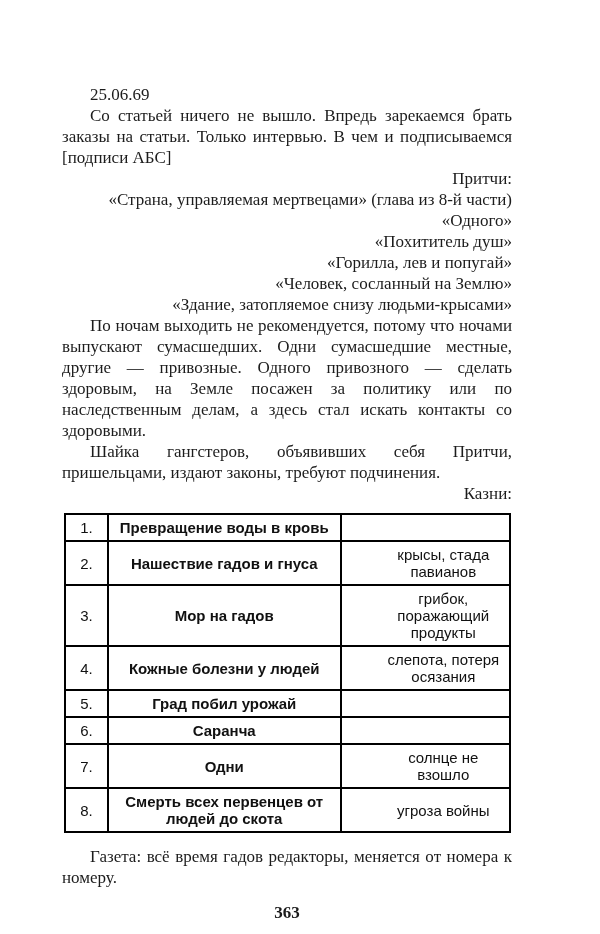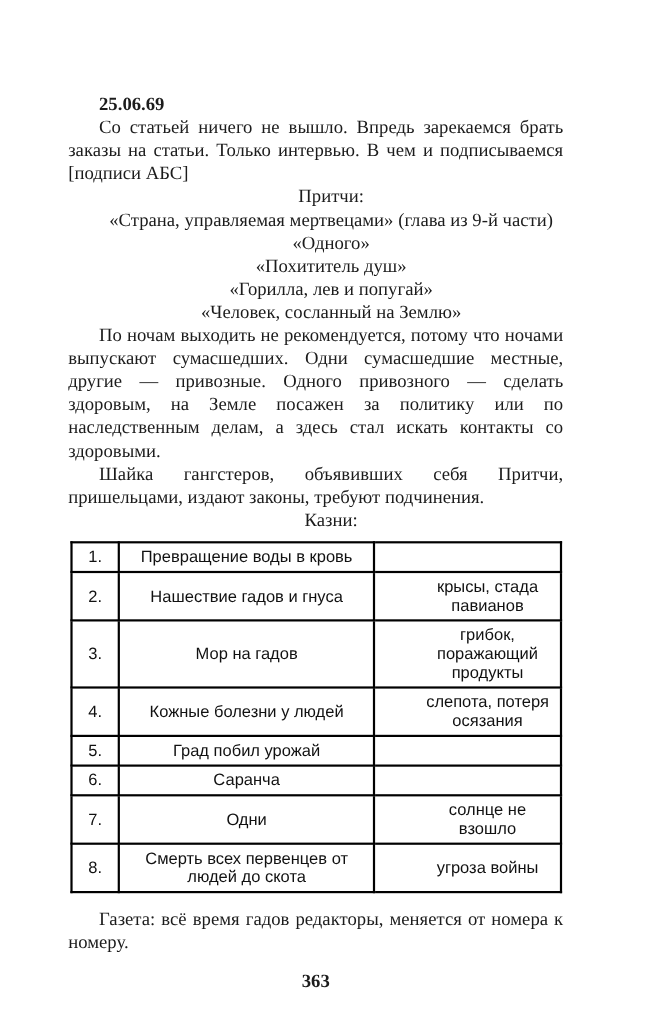--- a/index.html
+++ b/index.html
@@ -15,63 +15,64 @@
     position: absolute;
     left: 62px;
     top: 84px;
     width: 450px;
     font-family: "Liberation Serif", serif;
     font-size: 17px;
     line-height: 21px;
     text-align: justify;
   }
   .content p { margin: 0; text-indent: 28px; }
-  .date-heading { font-weight: bold; }
-  .parable-line { text-align: center; }
+  .date-heading { font-weight: normal; }
+  .parable-line { text-align: right; }
   .plagues-table {
     width: 447px;
     border-collapse: collapse;
     margin: 9px 0 13px 2px;
     font-family: "Liberation Sans", sans-serif;
     font-size: 15px;
     line-height: 17px;
     color: #111;
   }
   .plagues-table td {
     border: 2px solid #000;
     text-align: center;
     vertical-align: middle;
     padding: 4px 6px;
   }
   .plagues-table td.num-col { width: 34px; }
-  .plagues-table td.name-col { width: 255px; }
+  .plagues-table td.name-col { width: 255px; font-weight: bold; }
   .plagues-table td.note-col { width: 128px; padding-left: 42px; }
   .page-number {
     text-indent: 0 !important;
     text-align: center !important;
     font-weight: bold;
     margin-top: 14px !important;
   }
 </style>
 </head>
 <body>
 
 <div class="page">
   <div class="content">
 
     <p class="date-heading">25.06.69</p>
 
     <p>Со статьей ничего не вышло. Впредь зарекаемся брать заказы на статьи. Только интервью. В чем и подписываемся [подписи АБС]</p>
 
     <p class="parable-line">Притчи:</p>
-    <p class="parable-line">«Страна, управляемая мертвецами» (глава из 9-й части)</p>
+    <p class="parable-line">«Страна, управляемая мертвецами» (глава из 8-й части)</p>
     <p class="parable-line">«Одного»</p>
     <p class="parable-line">«Похититель душ»</p>
     <p class="parable-line">«Горилла, лев и попугай»</p>
     <p class="parable-line">«Человек, сосланный на Землю»</p>
+    <p class="parable-line">«Здание, затопляемое снизу людьми-крысами»</p>
 
     <p>По ночам выходить не рекомендуется, потому что ночами выпускают сумасшедших. Одни сумасшедшие местные, другие — привозные. Одного привозного — сделать здоровым, на Земле посажен за политику или по наследственным делам, а здесь стал искать контакты со здоровыми.</p>
 
     <p>Шайка гангстеров, объявивших себя Притчи, пришельцами, издают законы, требуют подчинения.</p>
 
     <p class="parable-line">Казни:</p>
 
     <table class="plagues-table">
       <tbody>
         <tr>

